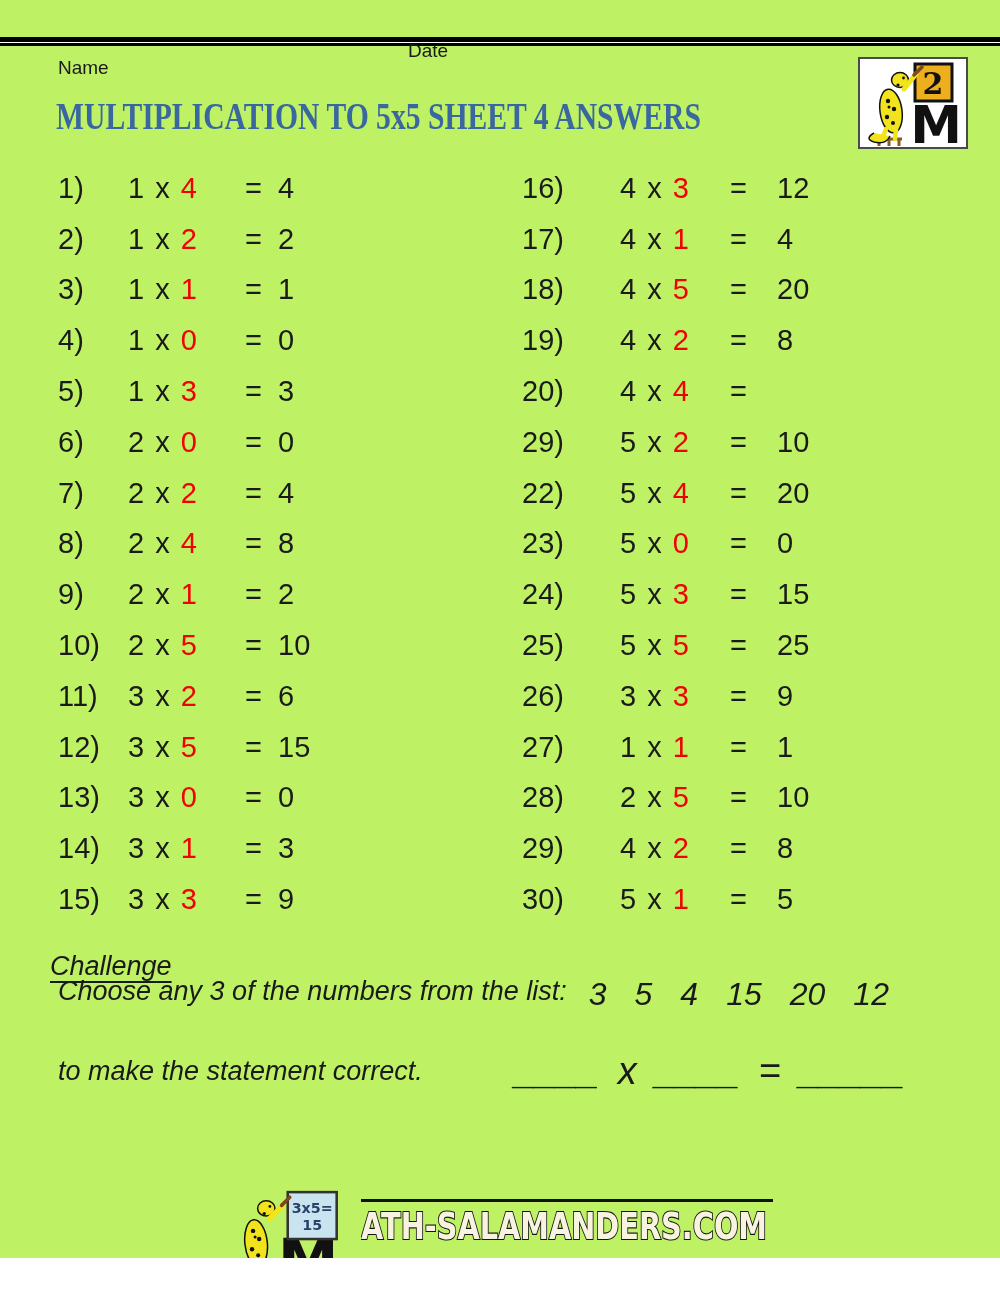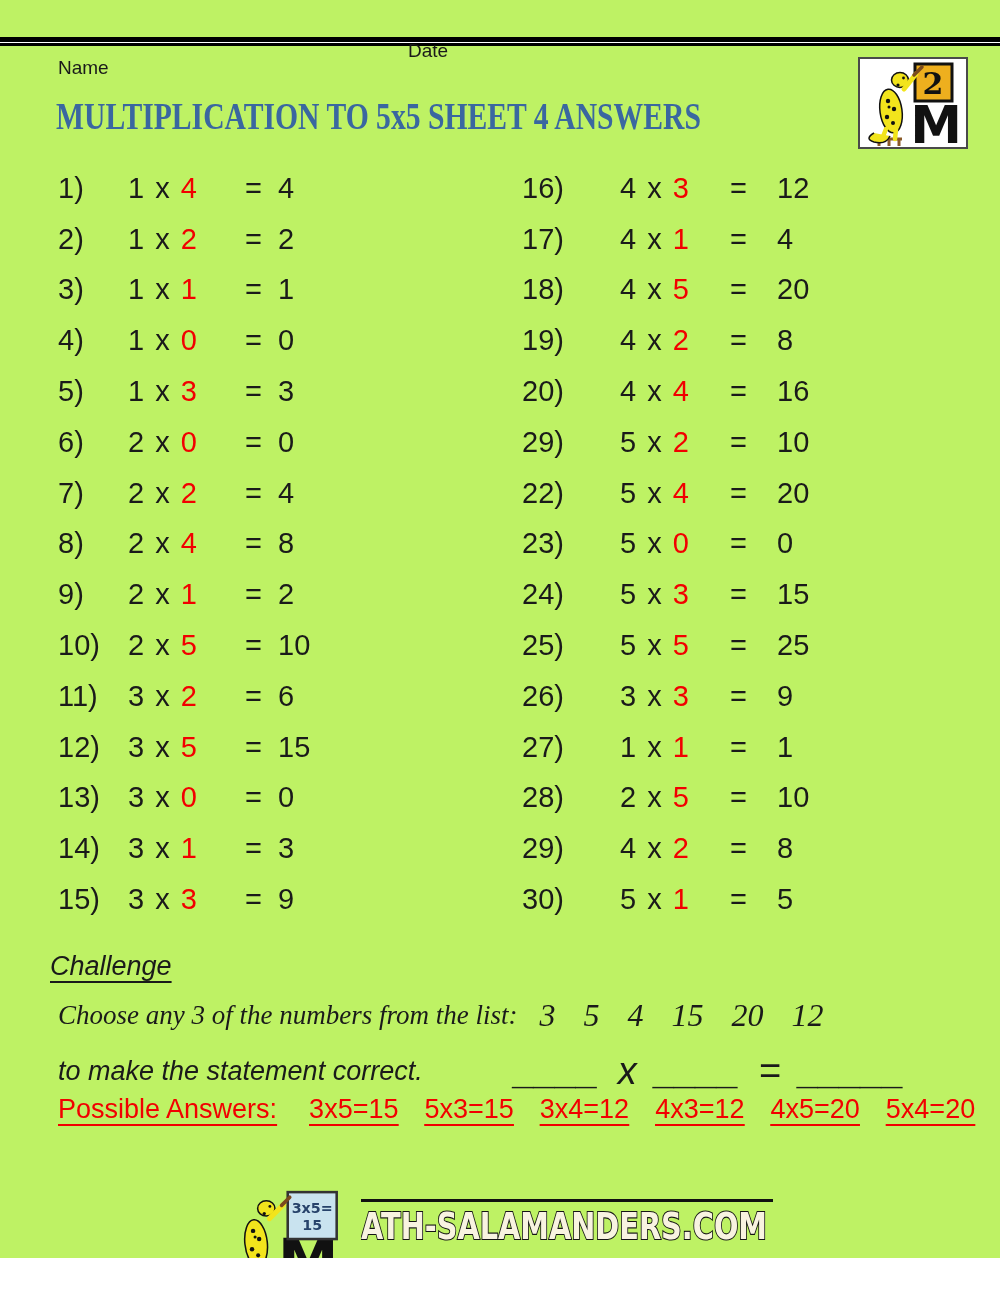--- a/index.html
+++ b/index.html
@@ -25,21 +25,21 @@
   #col-left{left:58px;}
   #col-right{left:522px;}
   .prow{display:grid; height:50.8px; align-items:center; font-size:29px; color:#1a1a1a;}
   #col-left .prow{grid-template-columns:70px 117px 33px auto;}
   #col-right .prow{grid-template-columns:98px 110px 47px auto;}
   .pexpr{word-spacing:3px;}
   .factor-red{color:#f20000;}
   
   .challenge-heading{position:absolute; left:50px; top:951px; font-size:27px; font-style:italic;
     text-decoration:underline; text-underline-offset:6px; text-decoration-thickness:2px;}
-  .challenge-line1{position:absolute; left:58px; top:997px; display:flex; align-items:center;font-family:Liberation Serif, serif;}
+  .challenge-line1{position:absolute; left:58px; top:976px; display:flex; align-items:flex-start;}
   .challenge-prompt{font-size:27px; font-style:italic; white-space:nowrap;}
   .challenge-numbers{display:flex; gap:28px; margin-left:22px; font-size:32px; font-style:italic;}
   .challenge-line2{position:absolute; left:58px; top:1050px; display:flex; align-items:center;}
   .challenge-statement{font-size:38px; font-style:italic; margin-left:92px; word-spacing:8px; white-space:nowrap;}
   .possible-row{position:absolute; left:58px; top:1094px; display:flex; align-items:baseline; gap:26px;
     color:#f20000; font-size:27px;}
   .possible-row span{text-decoration:underline; text-decoration-thickness:2px; text-underline-offset:6px; white-space:nowrap;}
   .possible-label{padding-right:6px;}
   
   .footer{position:absolute; left:0; top:1186px; width:1000px; display:flex; justify-content:center; align-items:flex-start;}
@@ -202,21 +202,20 @@
       <div class="prow">
         <span class="pnum">19)</span>
         <span class="pexpr">4 x <span class="factor-red">2</span></span>
         <span class="peq">=</span>
         <span class="pans">8</span>
       </div>
       <div class="prow">
         <span class="pnum">20)</span>
         <span class="pexpr">4 x <span class="factor-red">4</span></span>
         <span class="peq">=</span>
-        <span class="pans">16</span>
       </div>
       <div class="prow">
         <span class="pnum">29)</span>
         <span class="pexpr">5 x <span class="factor-red">2</span></span>
         <span class="peq">=</span>
         <span class="pans">10</span>
       </div>
       <div class="prow">
         <span class="pnum">22)</span>
         <span class="pexpr">5 x <span class="factor-red">4</span></span>
@@ -285,31 +284,20 @@
         <span>20</span>
         <span>12</span>
       </span>
   </div>
 
   <div class="challenge-line2">
     <span class="challenge-prompt">to make the statement correct.</span>
     <span class="challenge-statement">____ x ____ = _____</span>
   </div>
 
-  <div class="possible-row">
-    <span class="possible-label">Possible Answers:</span>
-    <span id="possible-list" style="display:flex; gap:26px;">
-        <span>3x5=15</span>
-        <span>5x3=15</span>
-        <span>3x4=12</span>
-        <span>4x3=12</span>
-        <span>4x5=20</span>
-        <span>5x4=20</span>
-      </span>
-  </div>
 
   <div class="footer">
     <svg class="footer-art" viewBox="0 0 140 100">
 
       <text x="76" y="94" text-anchor="middle" font-family="DejaVu Sans, sans-serif" font-size="60" font-weight="900" fill="#111">M</text>
 
       <rect x="56" y="6" width="48" height="46" fill="#c9e3ef" stroke="#333" stroke-width="2.5"></rect>
       <text x="80" y="26" text-anchor="middle" font-family="DejaVu Sans, sans-serif" font-size="14" font-weight="bold" fill="#27436b">3x5=</text>
       <text x="80" y="43" text-anchor="middle" font-family="DejaVu Sans, sans-serif" font-size="14" font-weight="bold" fill="#27436b">15</text>
 

